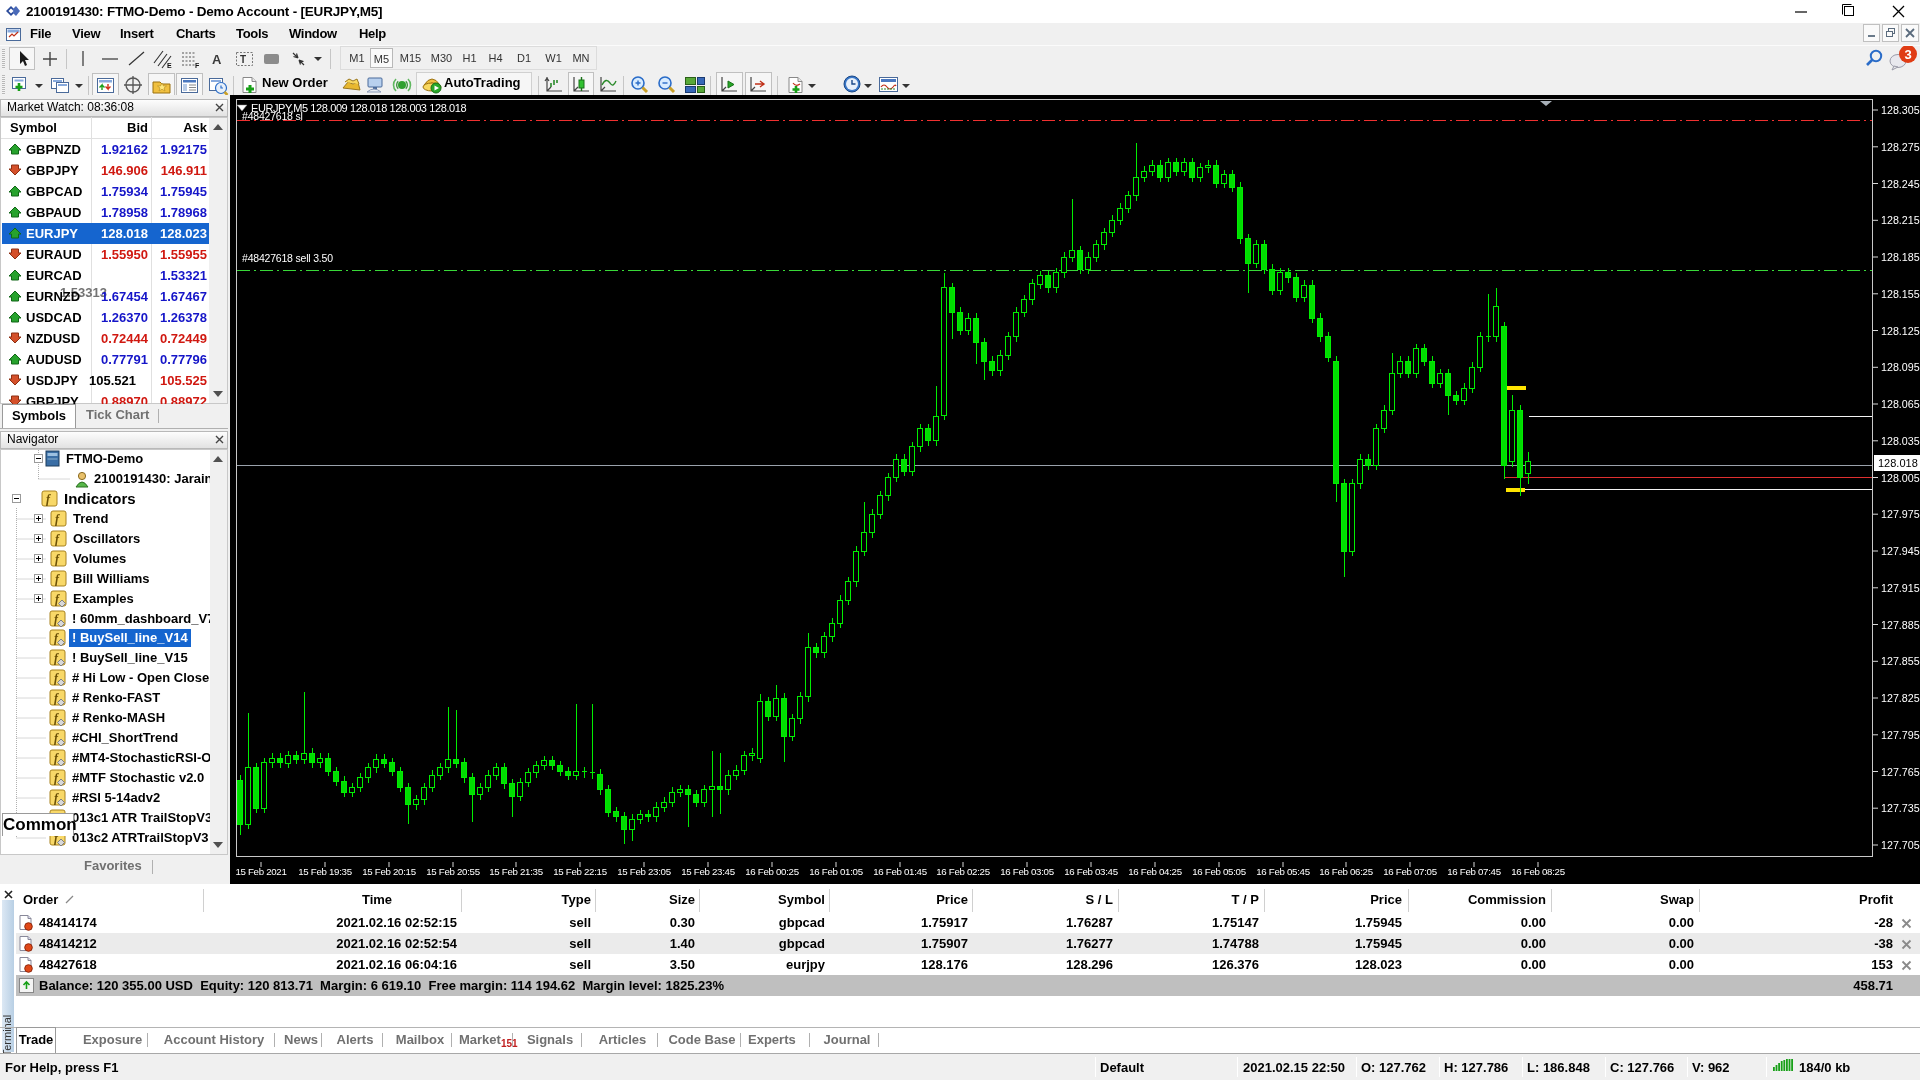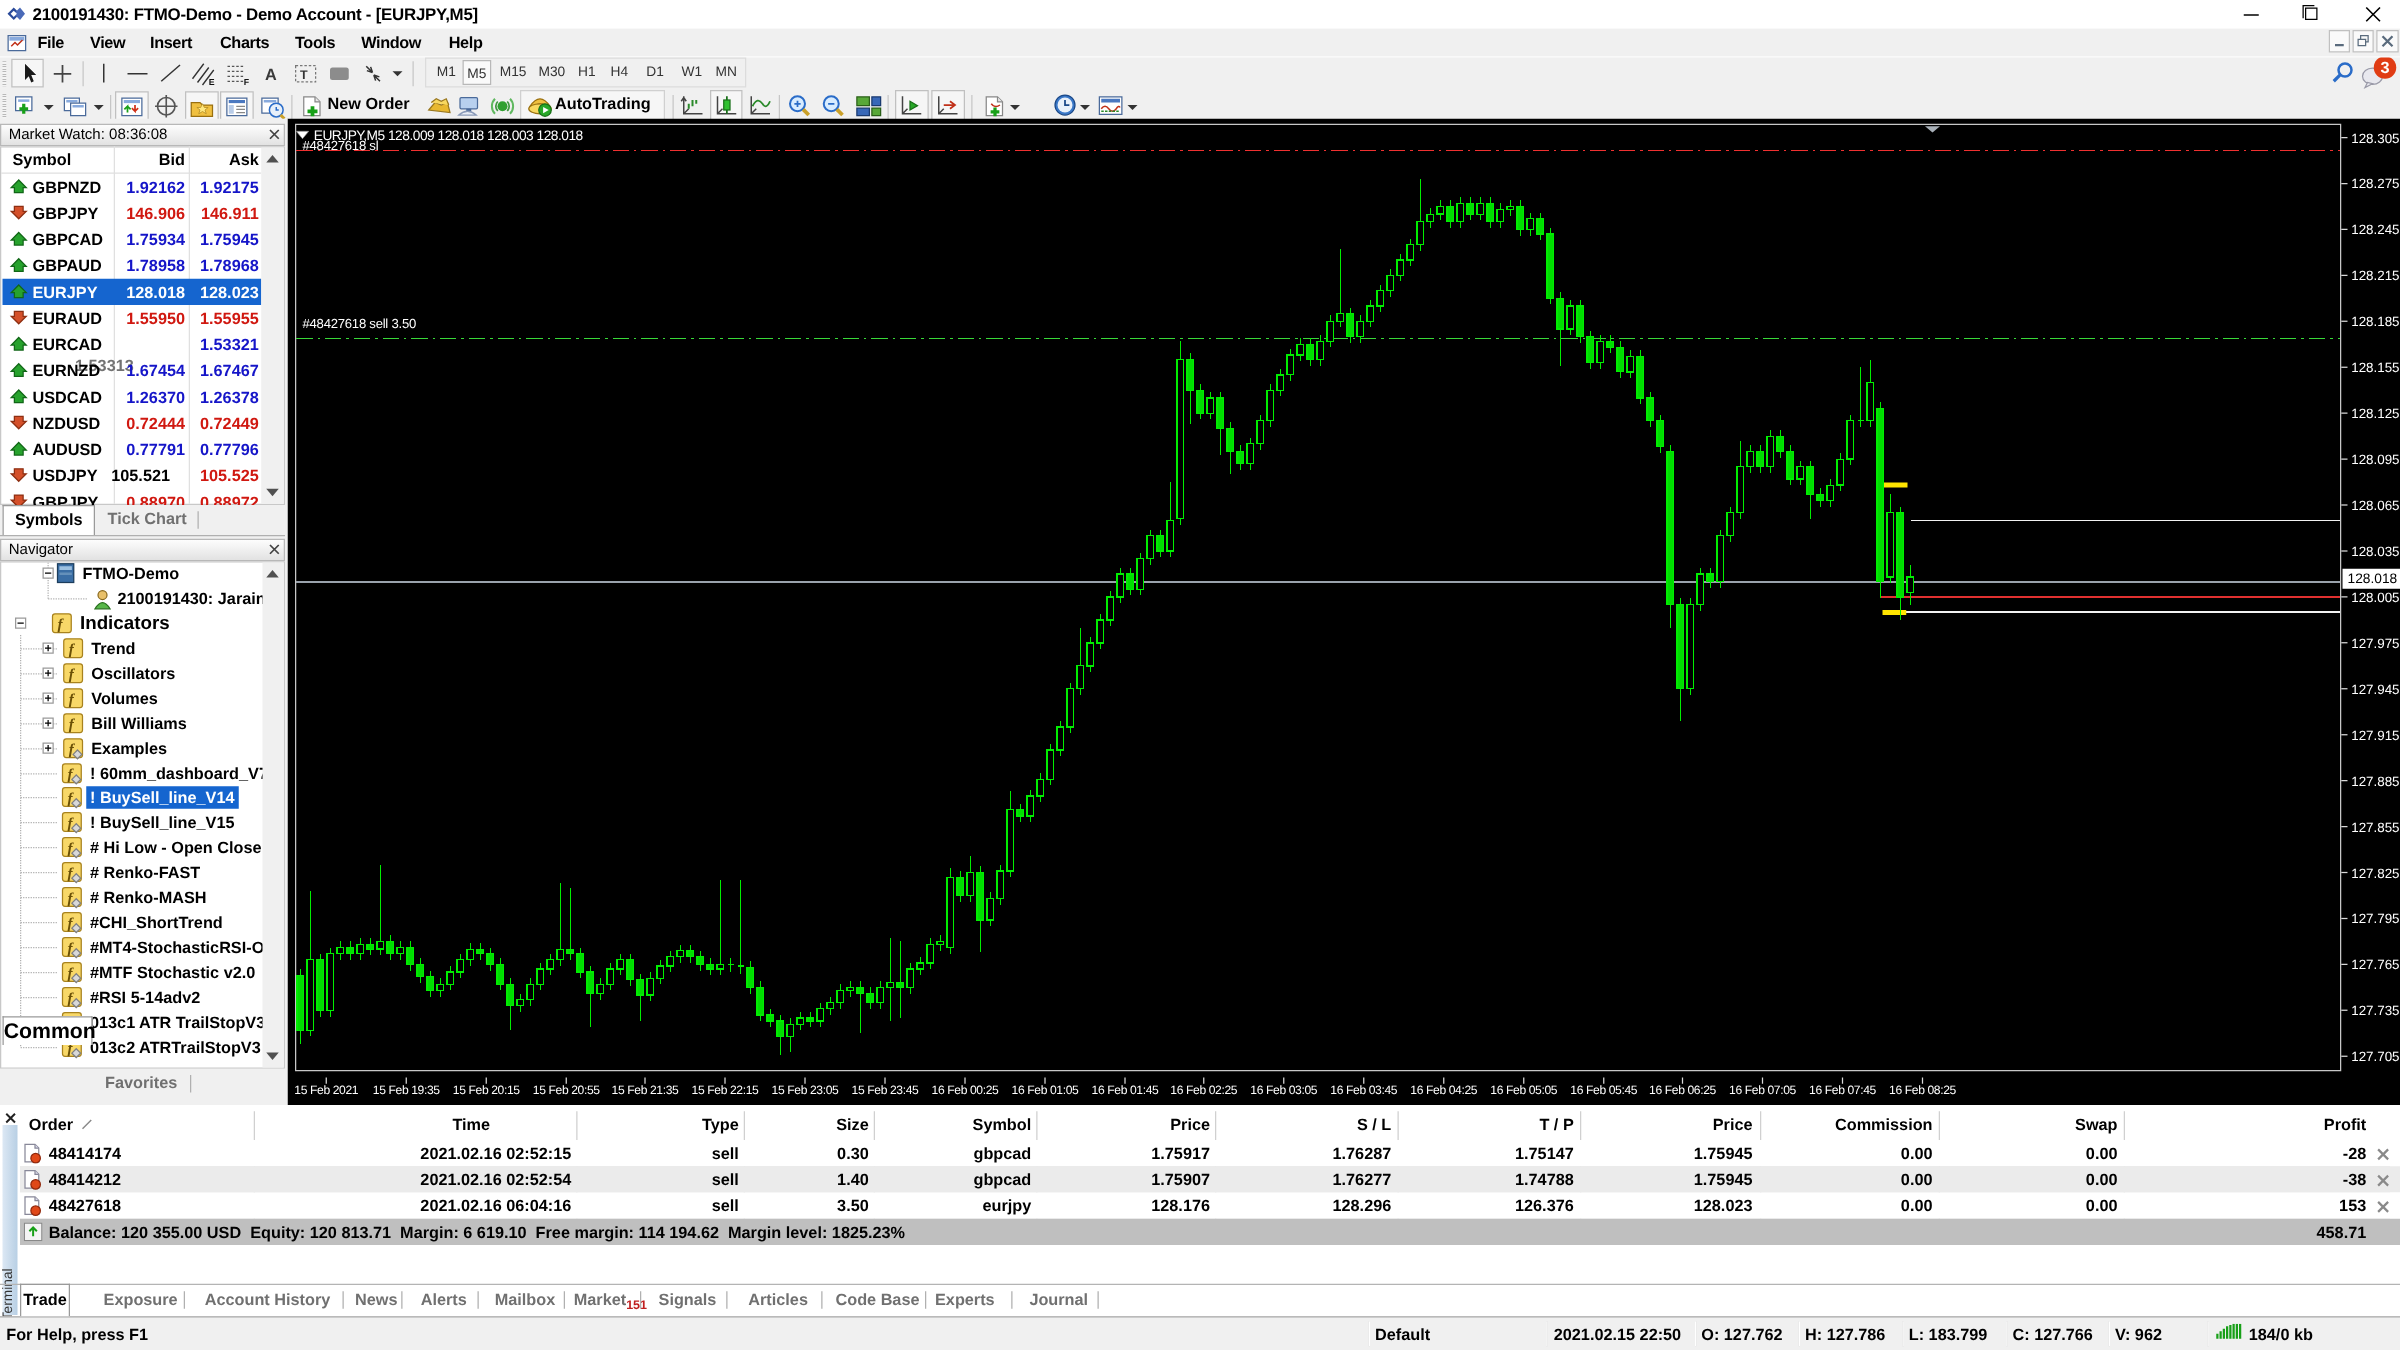--- a/index.html
+++ b/index.html
@@ -1083,21 +1083,21 @@
 <div style="position:absolute;left:1356px;top:1057px;width:1px;height:20px;background:#c0c0c0;border-right:1px solid #fff"></div>
 <div style="position:absolute;left:1439px;top:1057px;width:1px;height:20px;background:#c0c0c0;border-right:1px solid #fff"></div>
 <div style="position:absolute;left:1522px;top:1057px;width:1px;height:20px;background:#c0c0c0;border-right:1px solid #fff"></div>
 <div style="position:absolute;left:1605px;top:1057px;width:1px;height:20px;background:#c0c0c0;border-right:1px solid #fff"></div>
 <div style="position:absolute;left:1687px;top:1057px;width:1px;height:20px;background:#c0c0c0;border-right:1px solid #fff"></div>
 <div style="position:absolute;left:1766px;top:1057px;width:1px;height:20px;background:#c0c0c0;border-right:1px solid #fff"></div>
 <div class="sbt" style="left:1100px;font-weight:bold">Default</div>
 <div class="sbt" style="left:1243px;font-weight:bold">2021.02.15 22:50</div>
 <div class="sbt" style="left:1361px;font-weight:bold">O: 127.762</div>
 <div class="sbt" style="left:1444px;font-weight:bold">H: 127.786</div>
-<div class="sbt" style="left:1527px;font-weight:bold">L: 183.799</div>
+<div class="sbt" style="left:1527px;font-weight:bold">L: 186.848</div>
 <div class="sbt" style="left:1610px;font-weight:bold">C: 127.766</div>
 <div class="sbt" style="left:1692px;font-weight:bold">V: 962</div>
 <div class="sbt" style="left:1799px;font-weight:bold">184/0 kb</div>
 <svg style="position:absolute;left:1771px;top:1059px;width:26px;height:14px">
     <rect x="2.0" y="8" width="1.8" height="4" fill="#18a018"></rect>
     <rect x="4.6" y="6" width="1.8" height="6" fill="#18a018"></rect>
     <rect x="7.2" y="4" width="1.8" height="8" fill="#18a018"></rect>
     <rect x="9.8" y="2" width="1.8" height="10" fill="#18a018"></rect>
     <rect x="12.4" y="1" width="1.8" height="11" fill="#18a018"></rect>
     <rect x="15.0" y="0" width="1.8" height="12" fill="#18a018"></rect>

